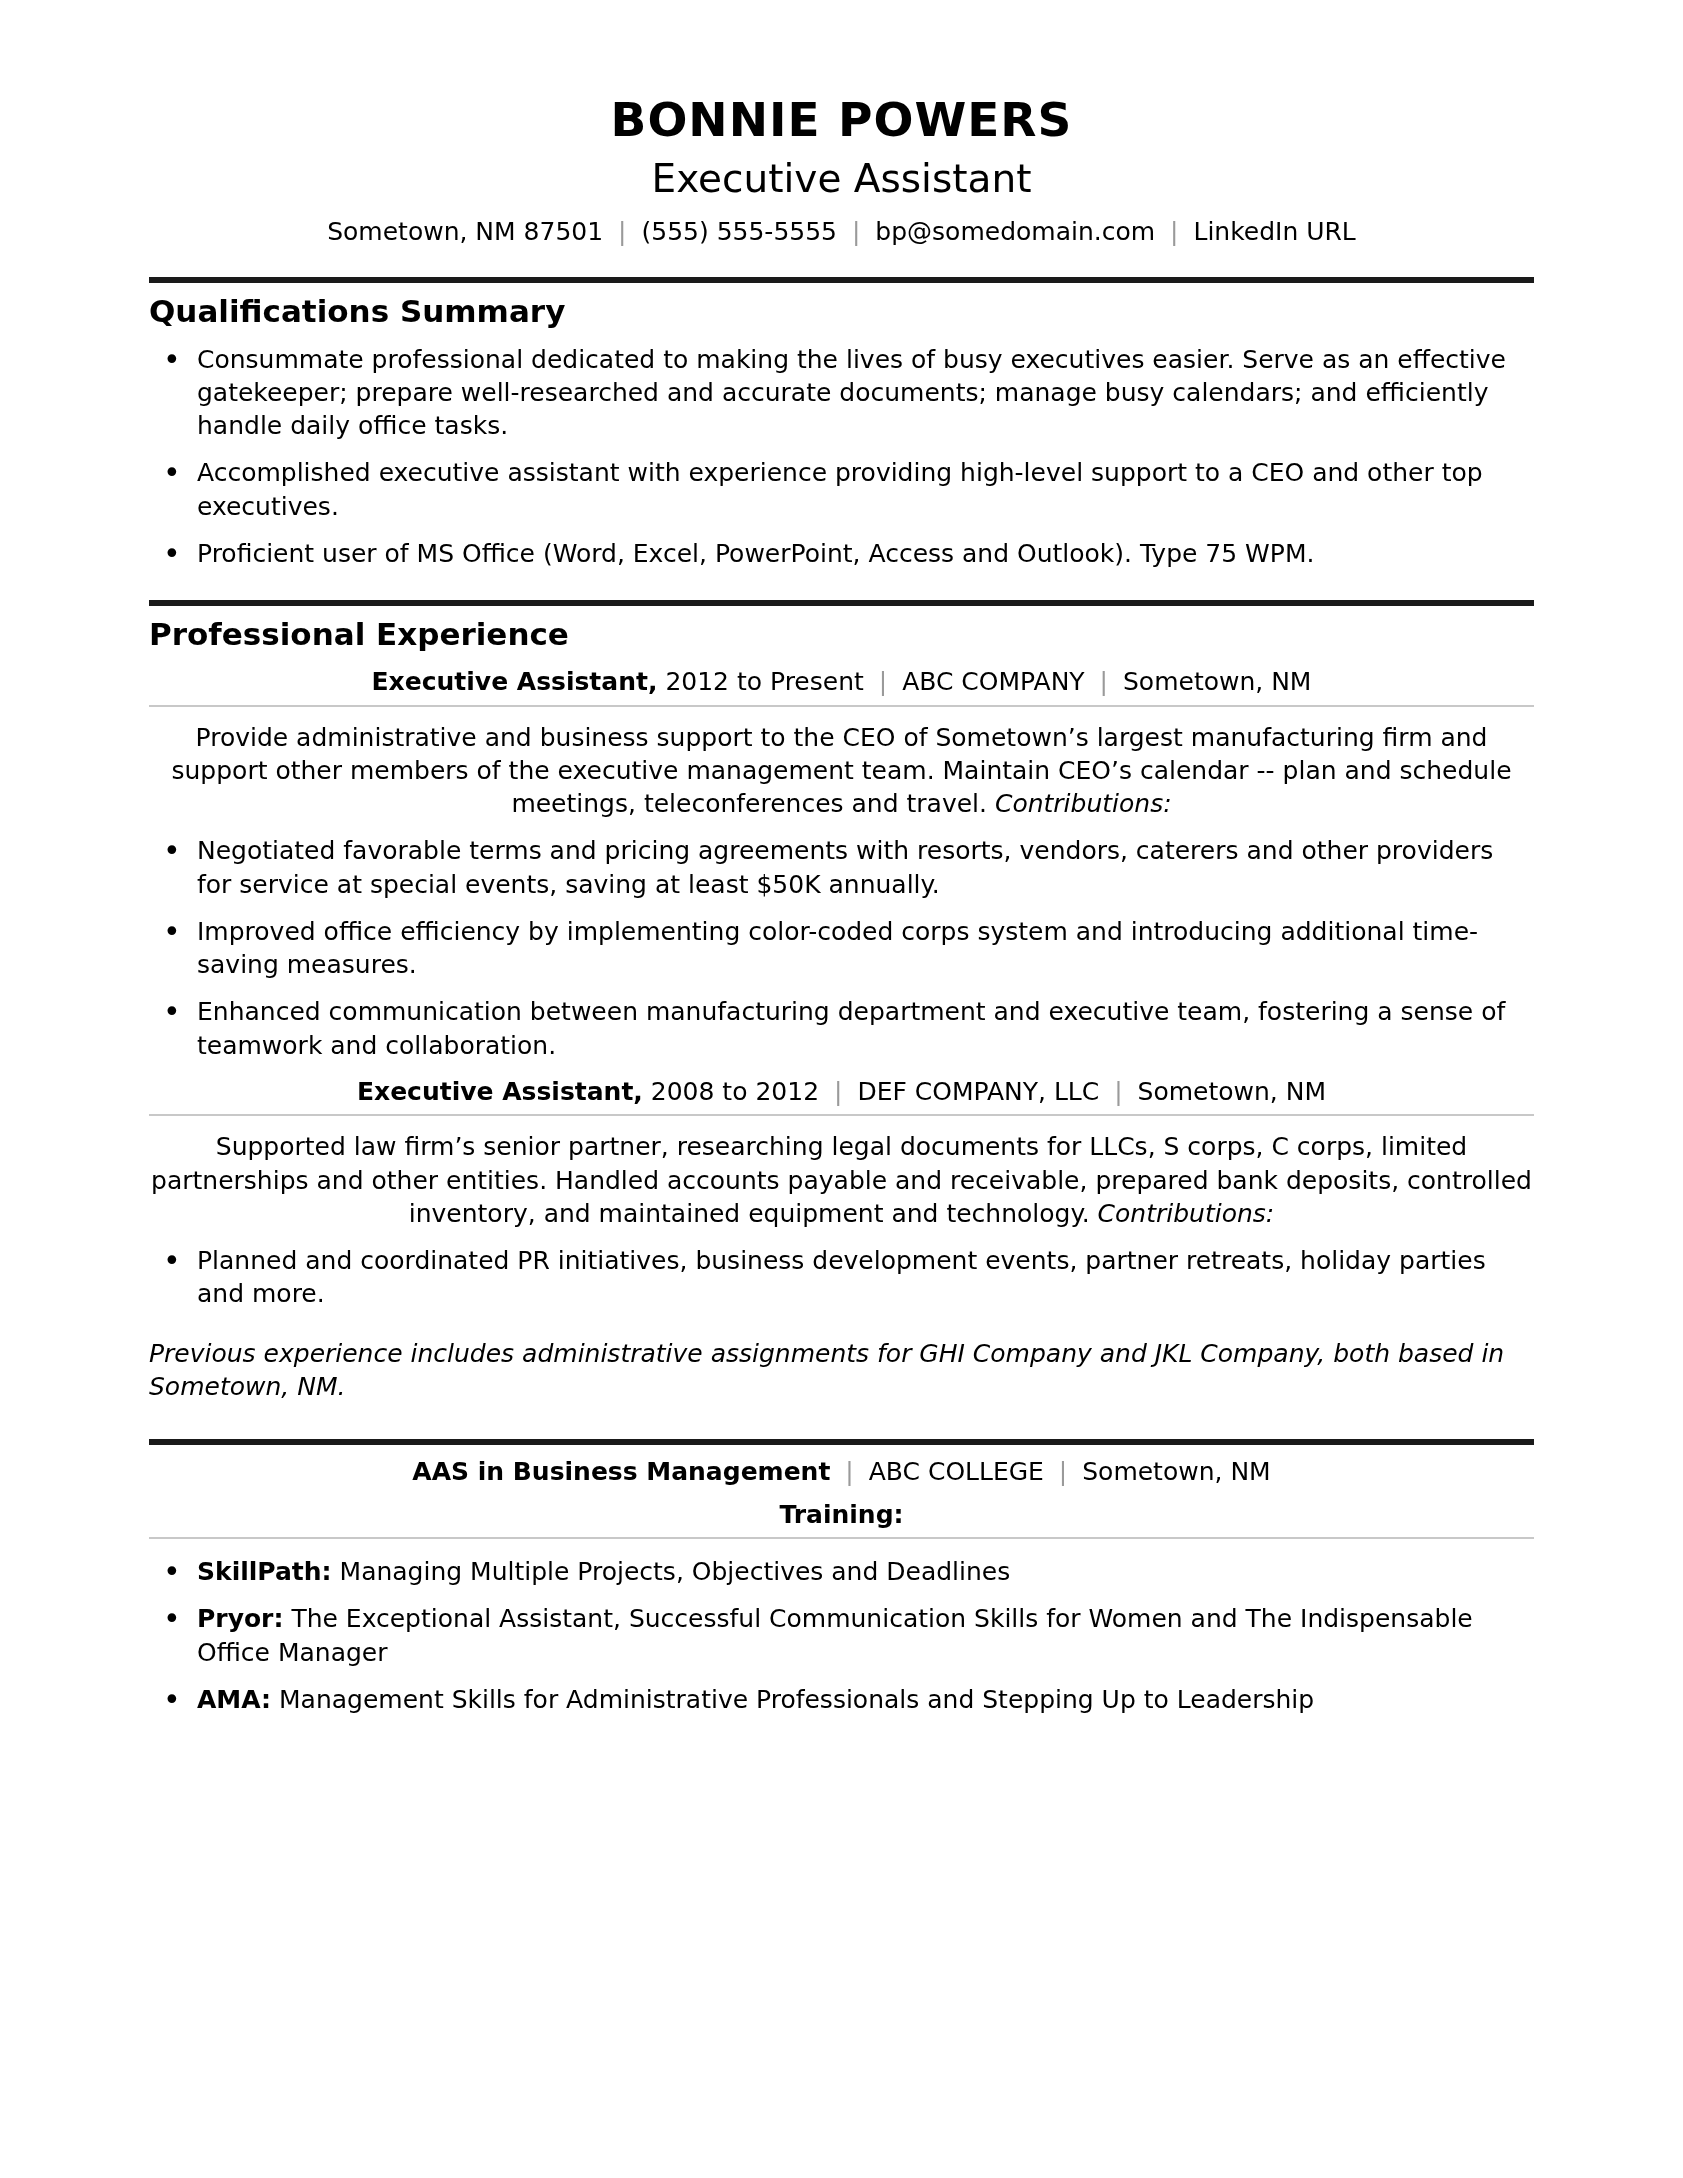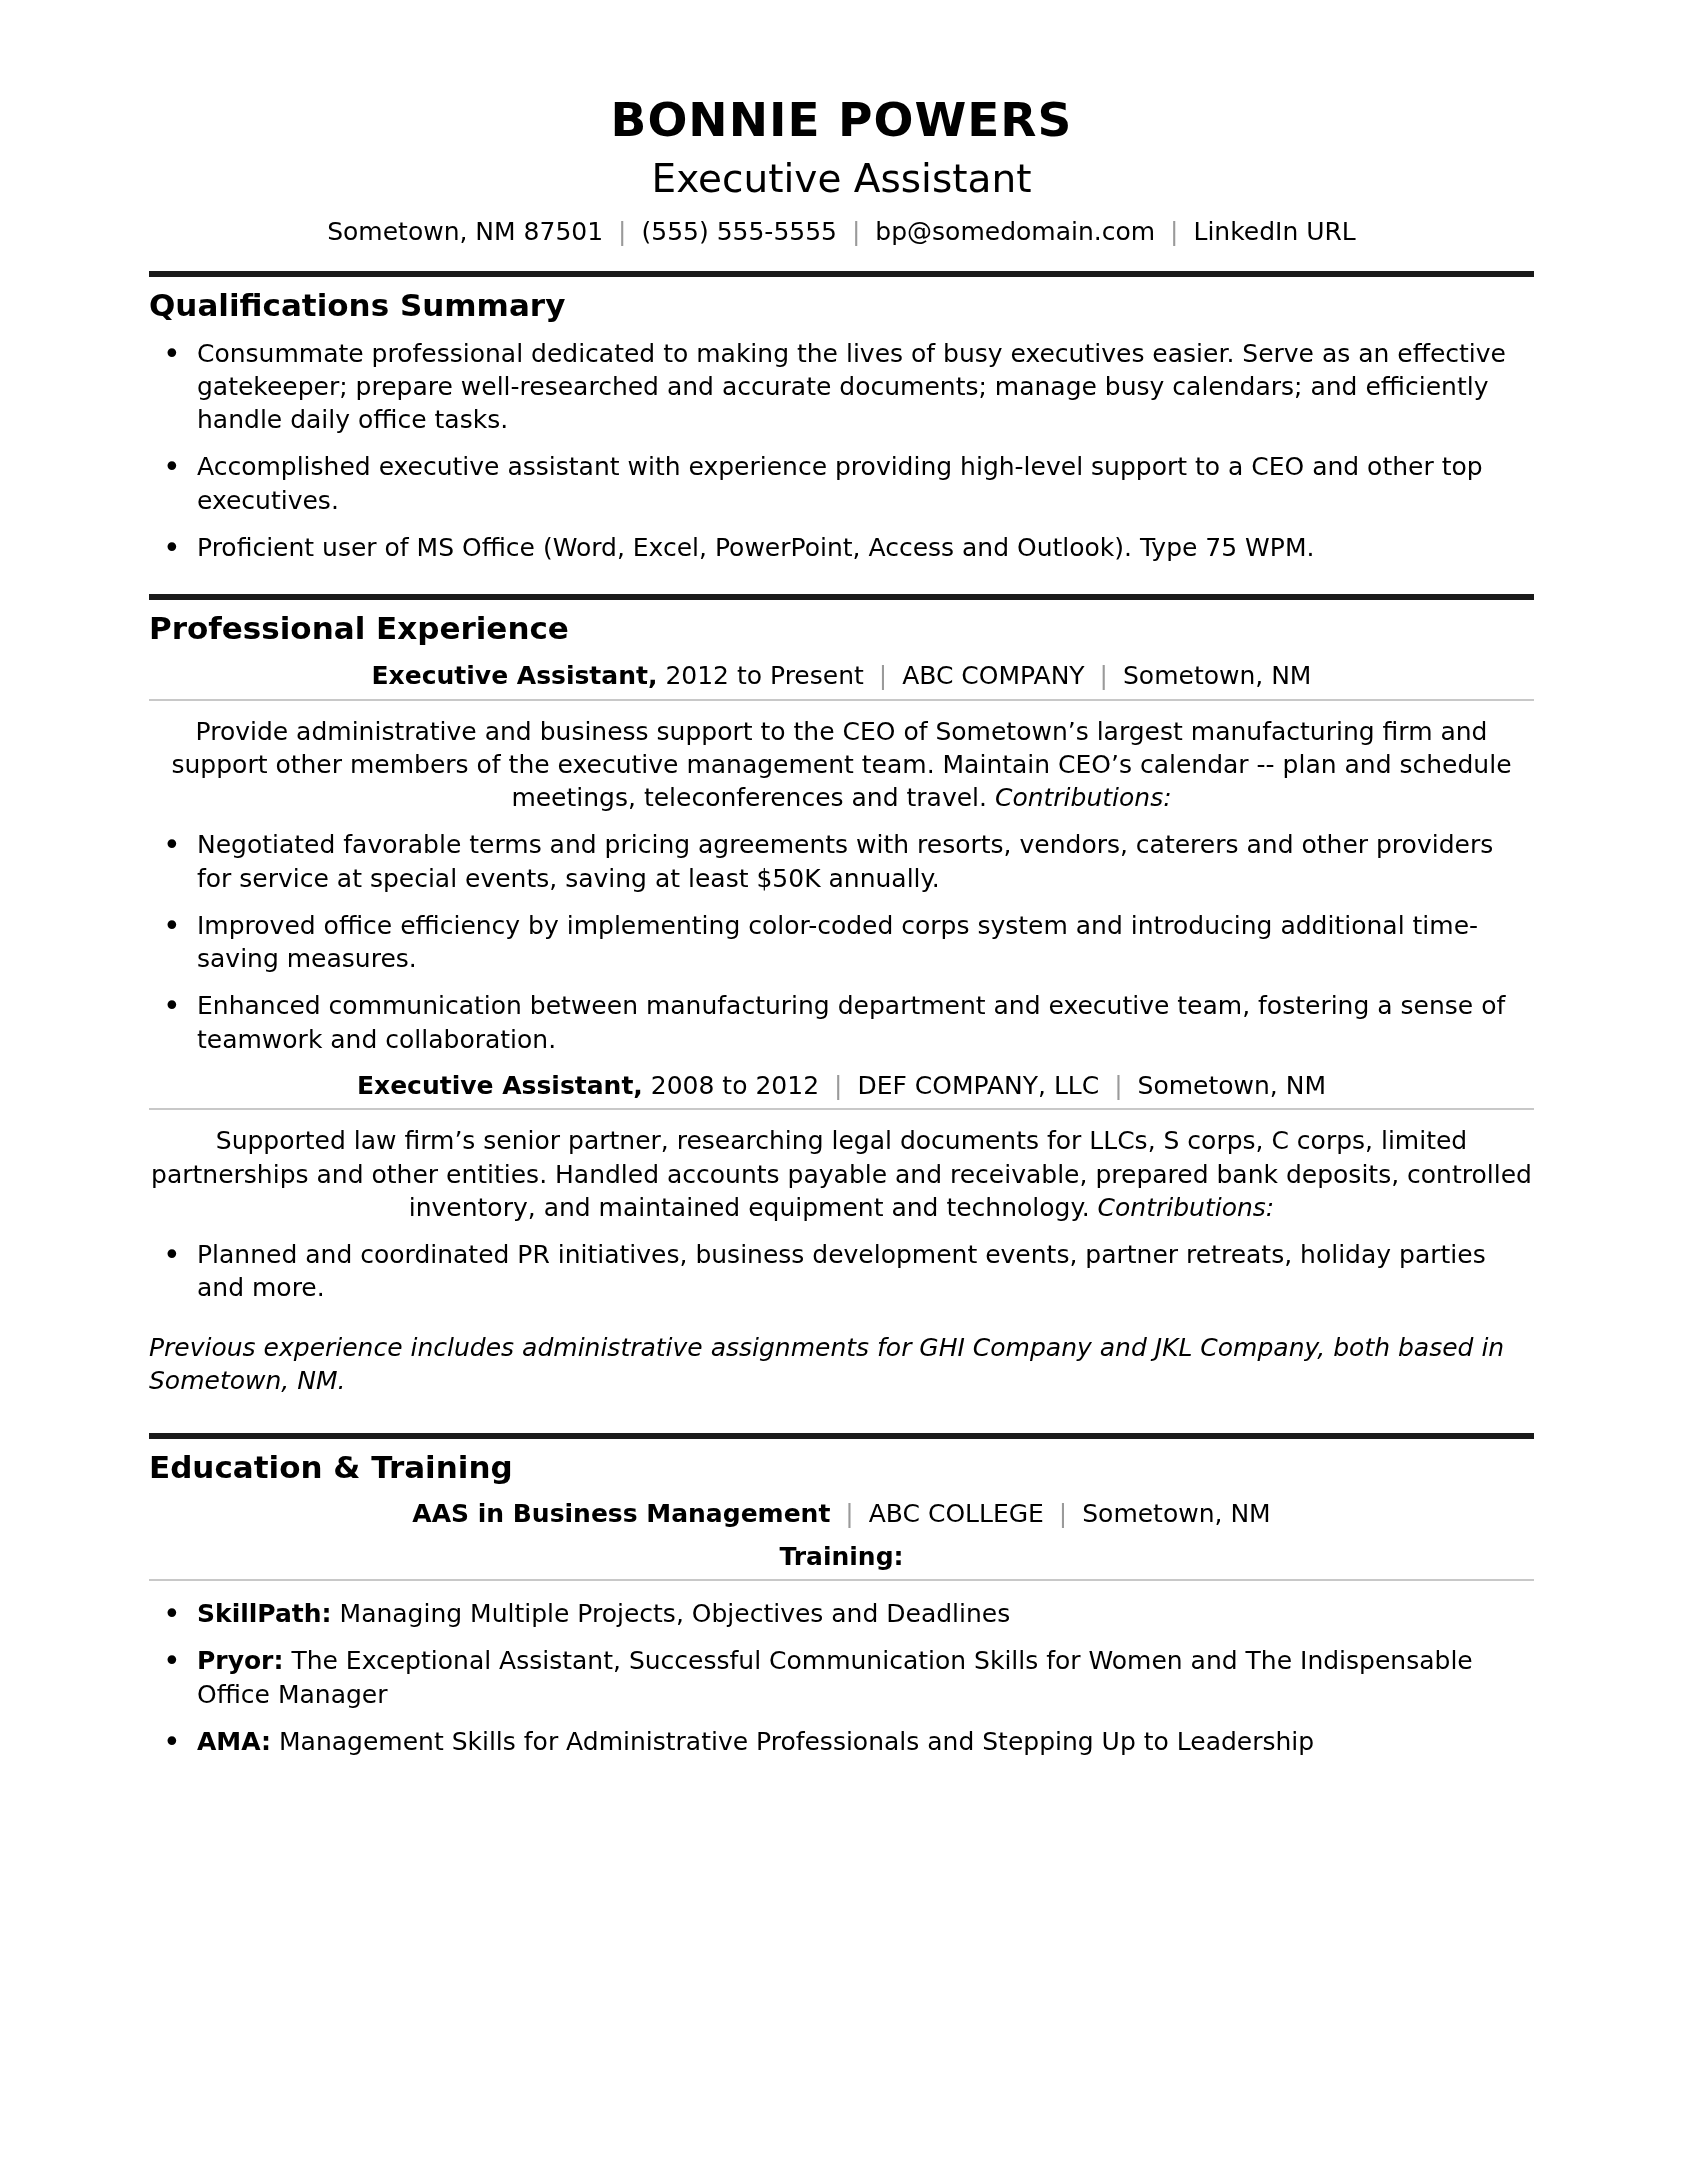--- a/index.html
+++ b/index.html
@@ -34,21 +34,21 @@
   .job-title {
     text-align: center;
     font-size: 39px;
     font-weight: normal;
     margin: 0 0 16px 0;
     line-height: 1.1;
   }
   .contact-line {
     text-align: center;
     font-size: 25px;
-    margin: 0 0 24px 0;
+    margin: 0 0 30px 0;
     line-height: 1.2;
     white-space: nowrap;
   }
   .contact-sep {
     color: #9a9a9a;
     padding: 0 7px;
   }
 
   
   .rule-thick {
@@ -220,21 +220,20 @@
         <li>Planned and coordinated PR initiatives, business development events, partner retreats, holiday parties and more.</li>
       </ul>
     </div>
 
     <p class="note-italic">Previous experience includes administrative assignments for GHI Company and JKL Company, both based in Sometown, NM.</p>
   </div>
 
   <div class="spacer-lg"></div>
   <div class="rule-thick"></div>
   <div class="section">
-    <div class="section-title">Education &amp; Training</div>
     <div class="edu-line">
       <span class="degree">AAS in Business Management</span>
       <span class="sep">|</span>
       <span>ABC COLLEGE</span>
       <span class="sep">|</span>
       <span>Sometown, NM</span>
     </div>
     <div class="training-label">Training:</div>
     <div class="training-rule"></div>
     <ul class="bullets">

